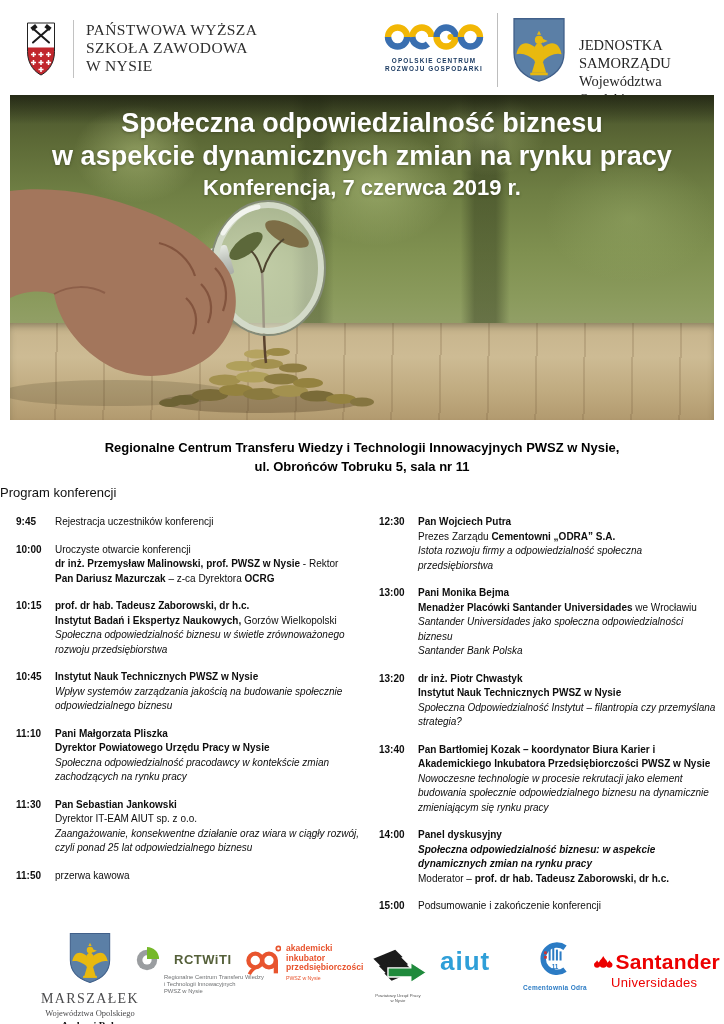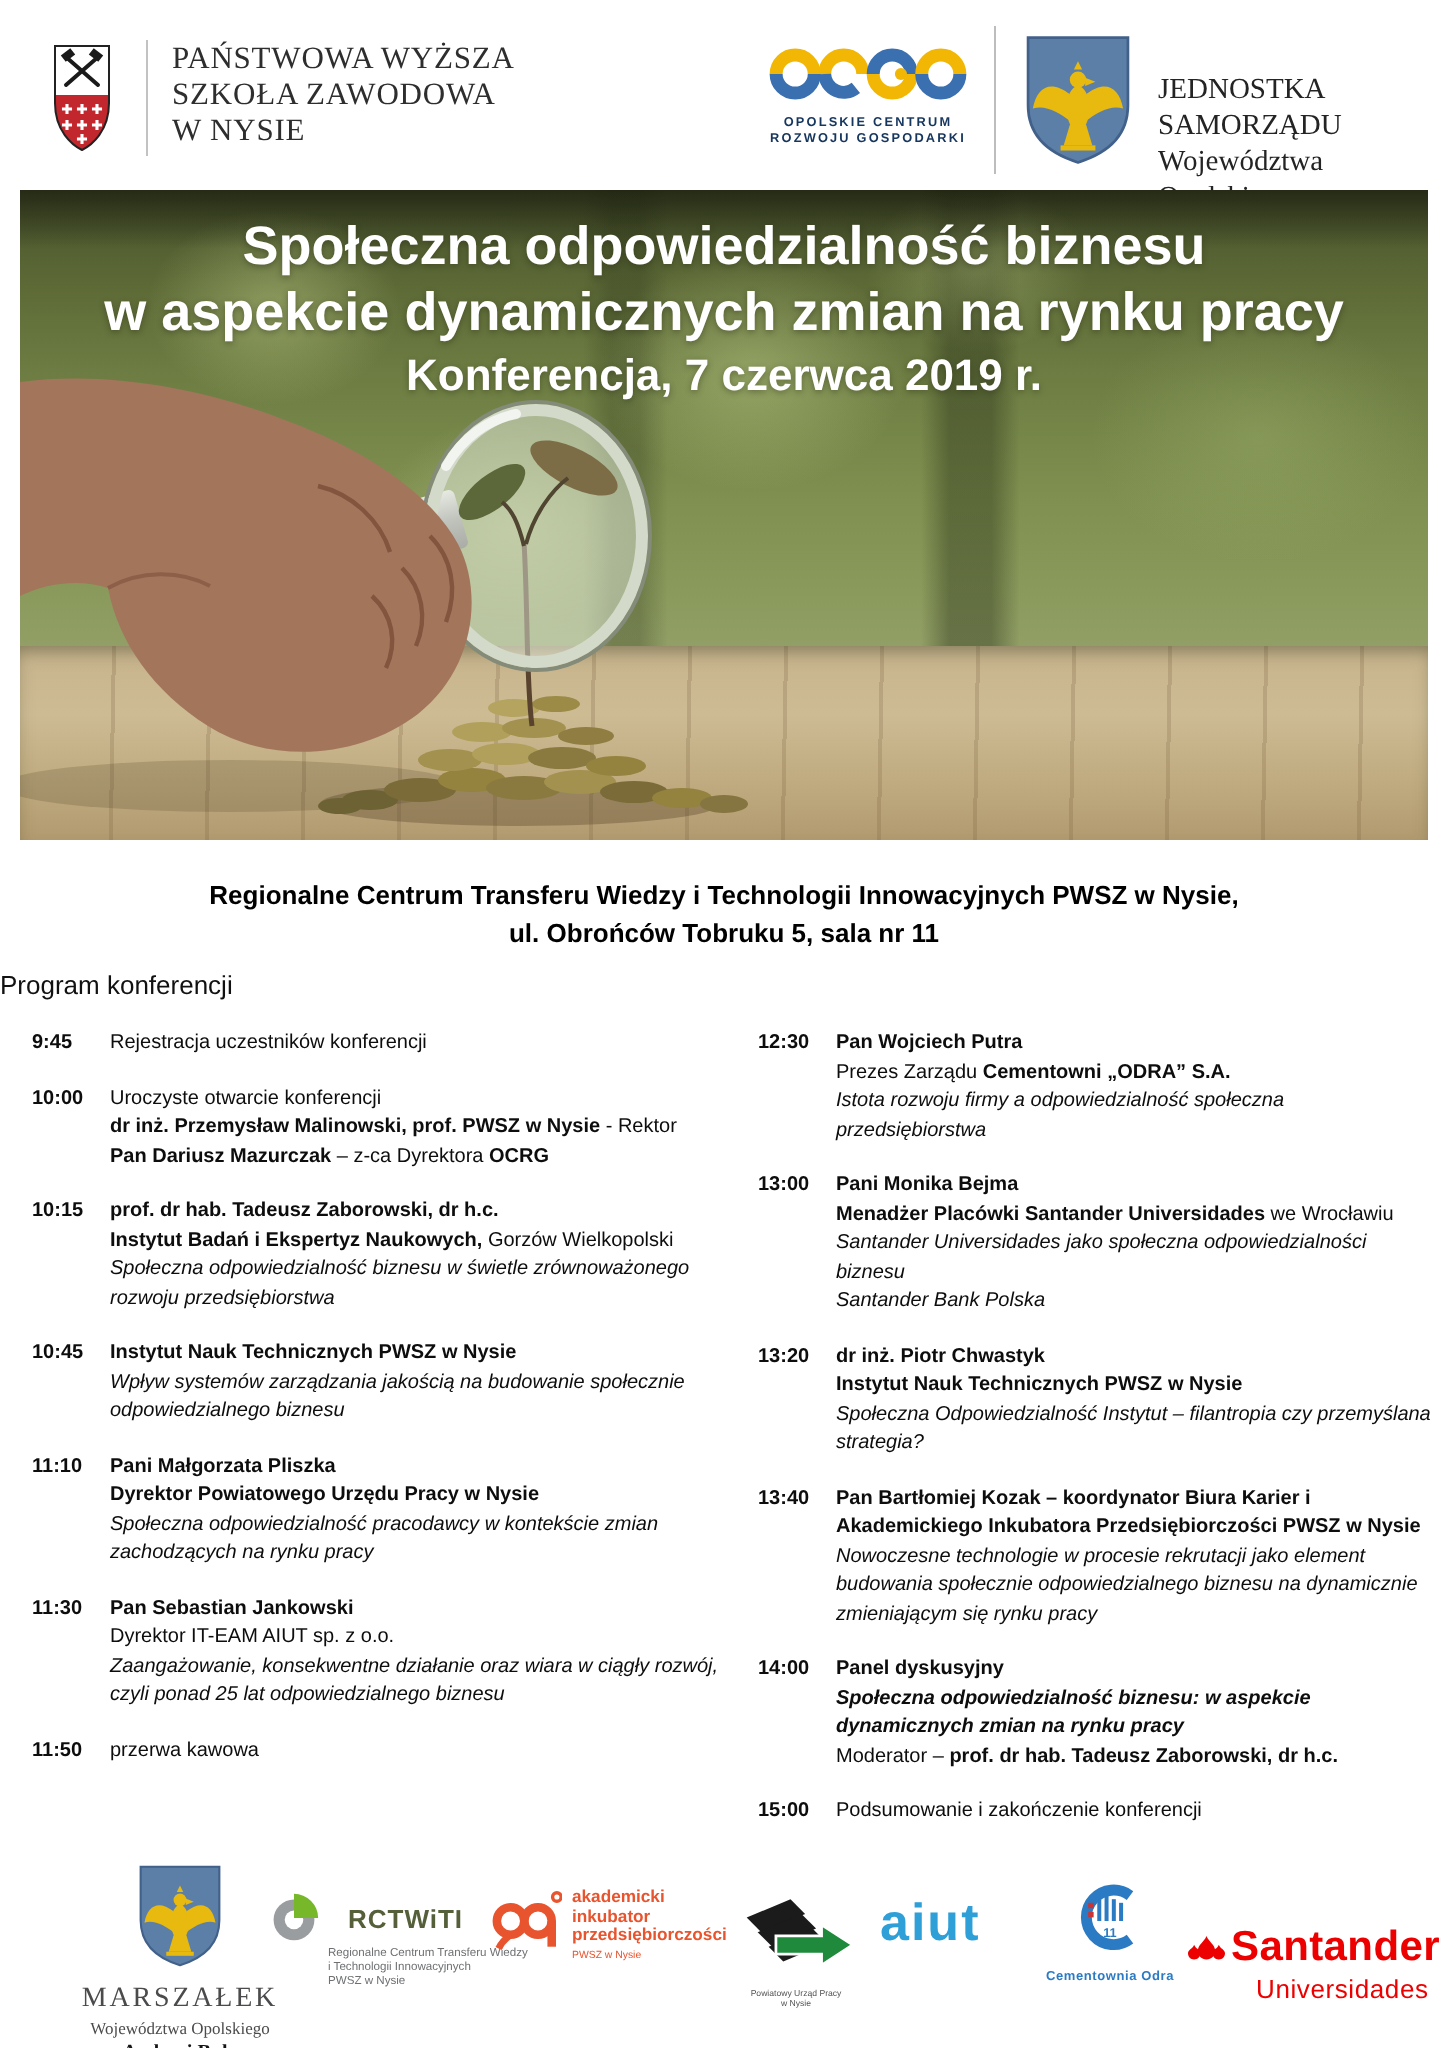--- a/index.html
+++ b/index.html
@@ -78,23 +78,23 @@
   .sp-inkubator { position:absolute; left:245px; top:14px; display:flex; gap:5px; align-items:flex-start; }
   .ink-line { font-size:8.6px; line-height:9.6px; font-weight:bold; color:#e8542e; }
   .ink-sub { font-size:5.2px; color:#e8542e; margin-top:2px; }
   .sp-pup { position:absolute; left:362px; top:16px; width:72px; text-align:center; }
   .pup-sub { font-size:4.3px; line-height:5px; color:#555; margin-top:1px; }
   .sp-aiut { position:absolute; left:440px; top:14px; font-size:26px; font-weight:800;
              color:#2f9fd8; letter-spacing:1px; line-height:34px; }
   .sp-cementownia { position:absolute; left:516px; top:12px; width:78px; text-align:center; }
   .cem-label { font-size:6.5px; font-weight:bold; color:#2b7bc4; letter-spacing:.3px; margin-top:1px; }
   .sp-santander { position:absolute; left:594px; top:20px; width:126px; }
-  .san-row { display:flex; align-items:center; gap:3px;margin-top:12px; }
+  .san-row { display:flex; align-items:center; gap:3px; }
   .san-name { font-size:21px; font-weight:bold; color:#ec0000; letter-spacing:.2px; }
-  .san-sub { font-size:13px; color:#ec0000; margin-left:34px; margin-top:1px; letter-spacing:.3px; }
+  .san-sub { font-size:13px; color:#ec0000; margin-left:17px; margin-top:1px; letter-spacing:.3px; }
 </style>
 </head>
 <body>
 
 <svg width="0" height="0" style="position:absolute" aria-hidden="true">
   <defs>
     <g id="eagleShape" fill="#e8b90f">
       <ellipse cx="0" cy="5" rx="5.5" ry="11"></ellipse>
       <circle cx="0" cy="-9" r="4"></circle>
       <path d="M-2,-14 L0,-18 L2,-14 Z"></path>

